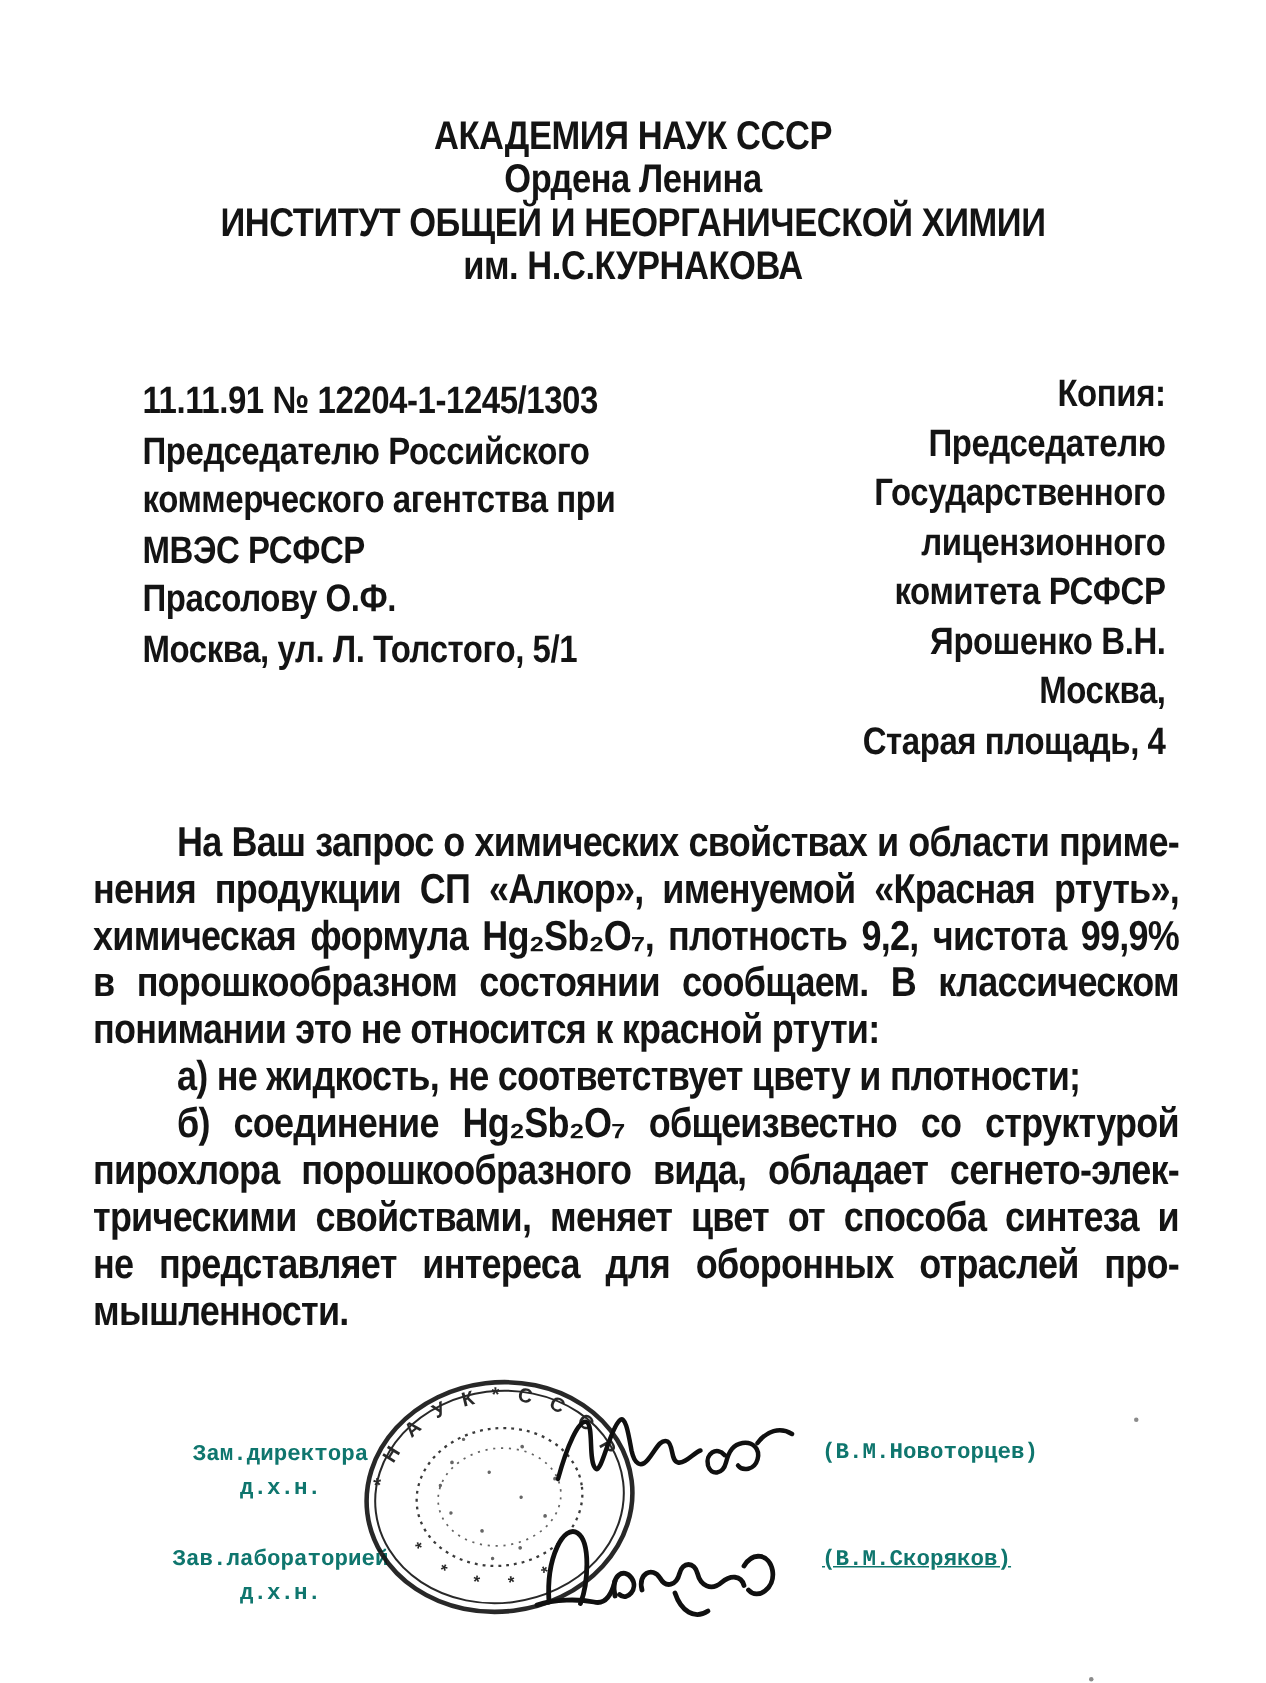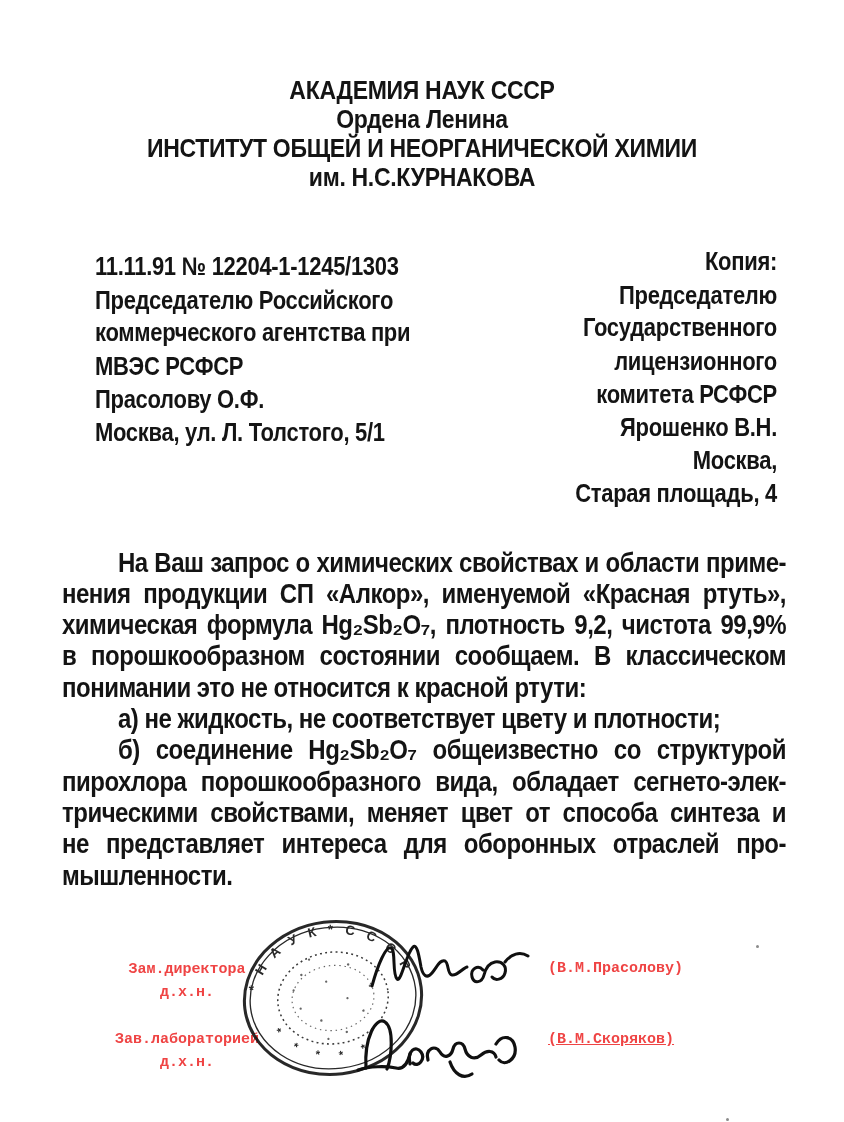--- a/index.html
+++ b/index.html
@@ -27,21 +27,21 @@
   .body-block {
     position:absolute; left:62px; top:514px; width:724px;
     font-weight:bold; font-size:24px; line-height:27px; letter-spacing:-0.5px;
   }
   .ln { min-height:27px; }
   .just { text-align:justify; text-align-last:justify; }
   .ind { text-indent:56px; }
 
   .tw {
     font-family:"Liberation Mono","DejaVu Sans Mono",monospace;
-    font-weight:bold; font-size:15px; color:#ef4444;
+    font-weight:bold; font-size:15px; color:#0f766e;
   }
   .sig-label { position:absolute; line-height:23px; text-align:center; }
   .sig-name  { position:absolute; white-space:nowrap; }
 
   .stamp   { position:absolute; left:236px; top:882px; width:194px; height:168px; opacity:.92; }
   .sig-svg { position:absolute; }
   #sig1 { left:366px; top:902px; width:170px; height:64px; }
   #sig2 { left:352px; top:972px; width:175px; height:80px; }
   .stamp text { font-family:"Liberation Sans","DejaVu Sans",sans-serif; }
 
@@ -144,19 +144,19 @@
     <g fill="none" stroke="#101010" stroke-width="3.2" stroke-linecap="round" stroke-linejoin="round">
       <path d="M14 64 C12 34 24 12 33 18 C42 24 40 52 35 65"></path>
       <path d="M6 66 C18 62 34 62 44 64 C52 66 56 58 58 50"></path>
       <path d="M58 60 C55 46 64 41 69 48 C74 55 66 64 61 59"></path>
       <path d="M76 56 C73 45 83 40 88 48 C92 55 99 53 101 45 C103 37 111 37 113 45 C115 53 122 57 129 51 C135 46 142 46 144 53"></path>
       <path d="M144 40 C150 30 161 32 163 43 C165 55 153 63 147 56"></path>
       <path d="M98 58 C102 70 111 76 120 70"></path>
     </g>
   </svg>
 
-  <div class="tw sig-name" style="left:548px; top:928px;">(В.М.Прасолову)</div>
+  <div class="tw sig-name" style="left:548px; top:928px;">(В.М.Новоторцев)</div>
   <div class="tw sig-name" style="left:548px; top:999px;text-decoration:underline;">(В.М.Скоряков)</div>
 
   <div class="speck" style="left:756px; top:913px;"></div>
   <div class="speck" style="left:726px; top:1086px;"></div>
 
 </div>
 
 </body></html>

